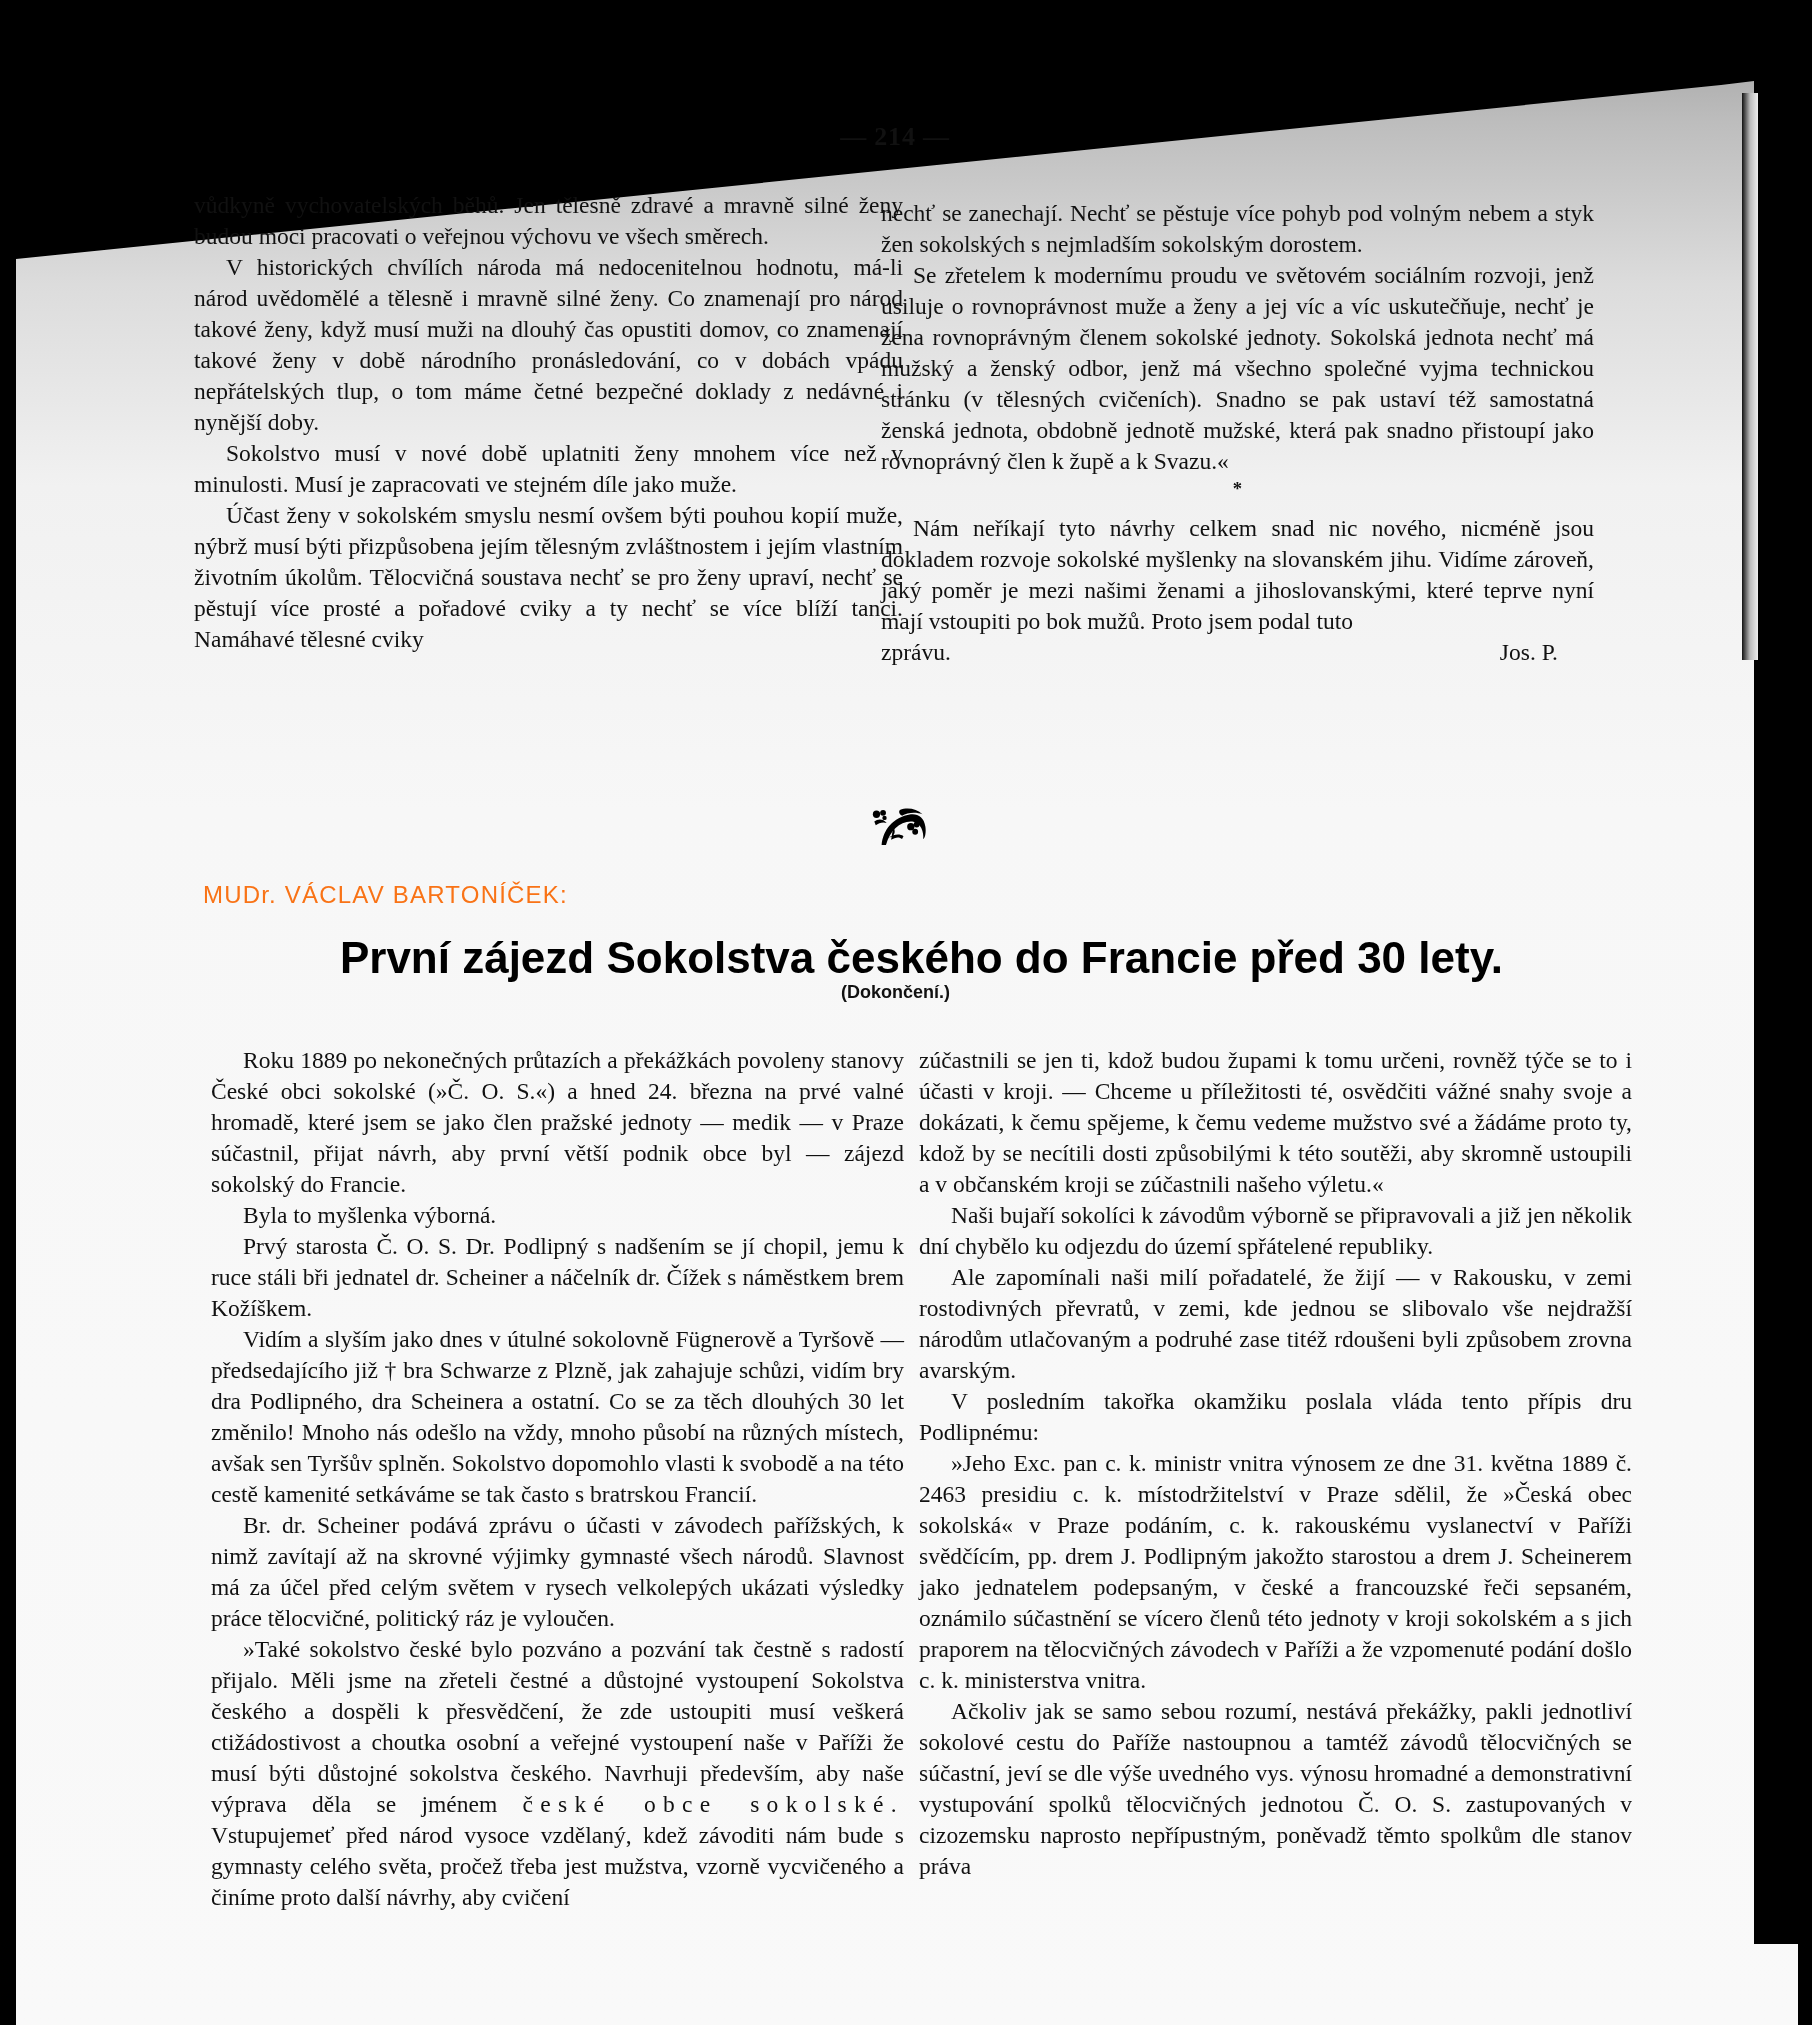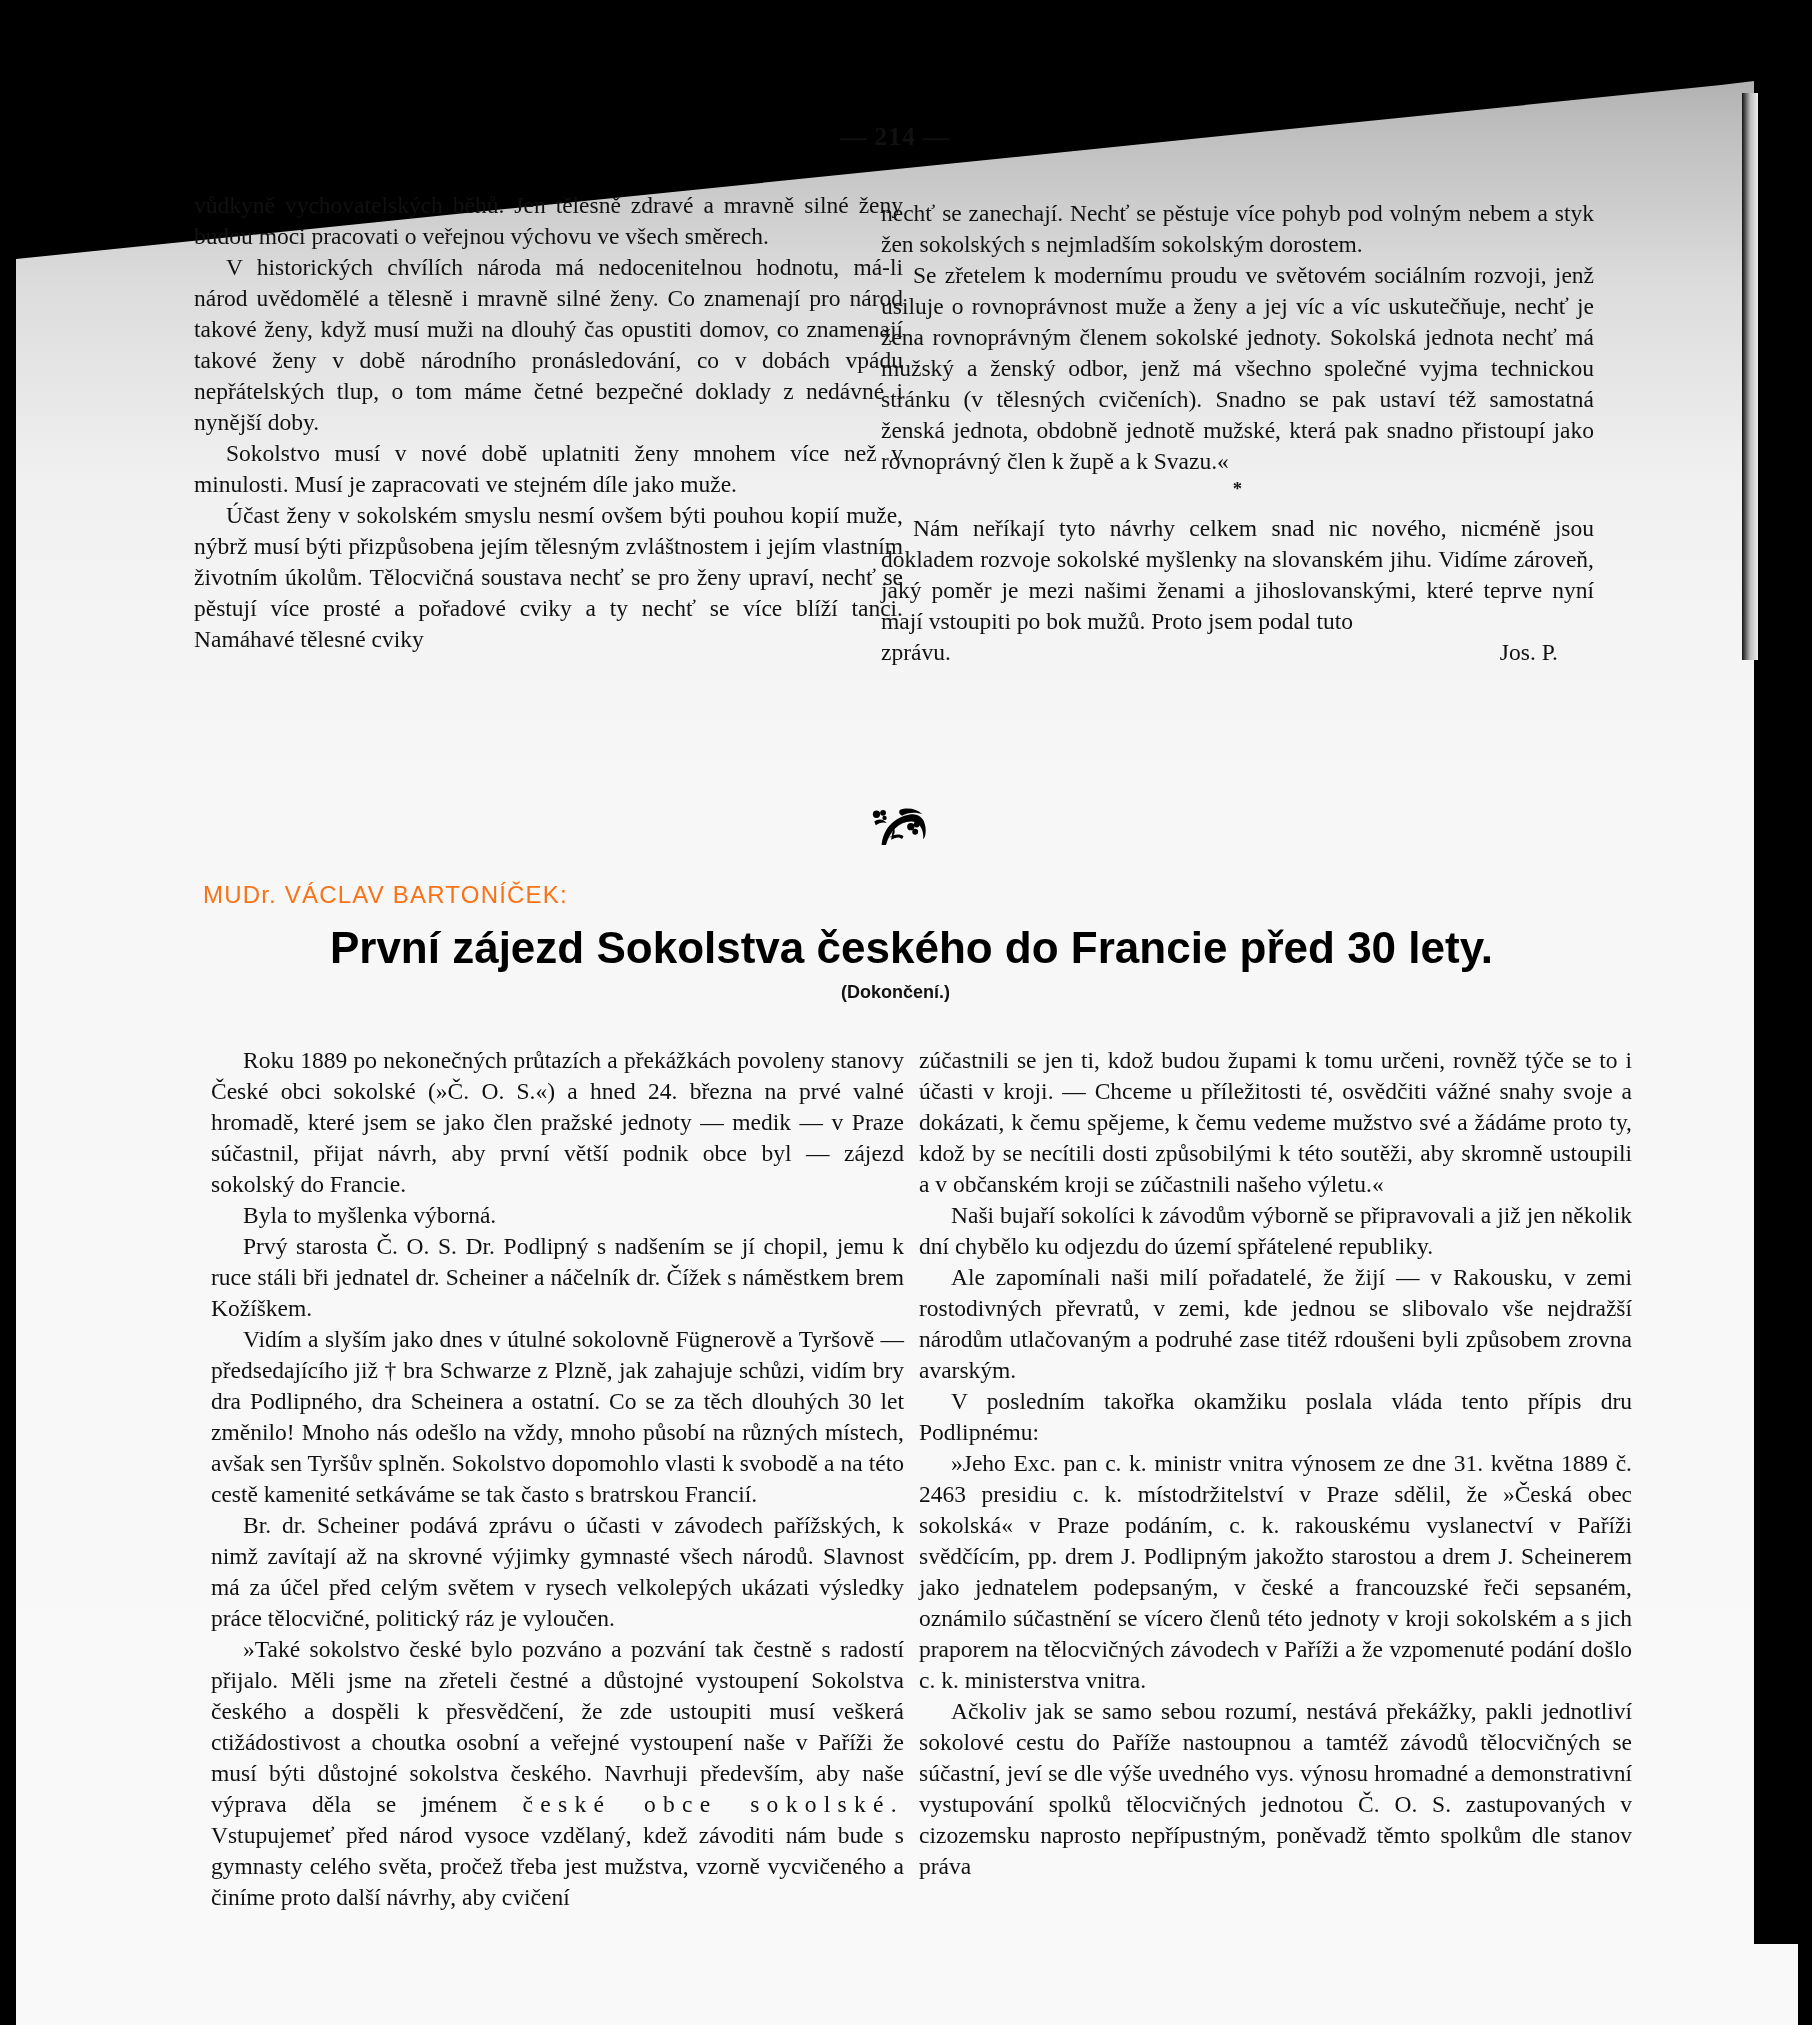--- a/index.html
+++ b/index.html
@@ -88,21 +88,21 @@
   <circle cx="22" cy="16" r="4" fill="#000"></circle>
   <circle cx="24" cy="23" r="3" fill="#000"></circle>
   <path d="M10 28 C15 24 22 24 27 30 C22 28 16 30 12 33 Z" fill="#000"></path>
   <path d="M36 35 C40 42 38 48 30 50 C36 46 44 44 50 48 L48 52 C44 48 38 50 33 53 Z" fill="#000"></path>
   <circle cx="60" cy="35" r="5" fill="#000"></circle>
   <circle cx="68" cy="32" r="4" fill="#000"></circle>
   <circle cx="66" cy="42" r="4" fill="#000"></circle>
 </svg>
 
 <div class="author">MUDr. VÁCLAV BARTONÍČEK:</div>
-<h1 class="title" style="margin:0">První zájezd Sokolstva českého do Francie před 30 lety.</h1>
+<h1 class="title" style="margin:10px">První zájezd Sokolstva českého do Francie před 30 lety.</h1>
 <div class="subtitle">(Dokončení.)</div>
 
 <div class="column col-bl">
   <p>Roku 1889 po nekonečných průtazích a překážkách povoleny stanovy České obci sokolské (»Č. O. S.«) a hned 24. března na prvé valné hromadě, které jsem se jako člen pražské jednoty — medik — v Praze súčastnil, přijat návrh, aby první větší podnik obce byl — zájezd sokolský do Francie.</p>
   <p>Byla to myšlenka výborná.</p>
   <p>Prvý starosta Č. O. S. Dr. Podlipný s nadšením se jí chopil, jemu k ruce stáli bři jednatel dr. Scheiner a náčelník dr. Čížek s náměstkem brem Kožíškem.</p>
   <p>Vidím a slyším jako dnes v útulné sokolovně Fügnerově a Tyršově — předsedajícího již † bra Schwarze z Plzně, jak zahajuje schůzi, vidím bry dra Podlipného, dra Scheinera a ostatní. Co se za těch dlouhých 30 let změnilo! Mnoho nás odešlo na vždy, mnoho působí na různých místech, avšak sen Tyršův splněn. Sokolstvo dopomohlo vlasti k svobodě a na této cestě kamenité setkáváme se tak často s bratrskou Francií.</p>
   <p>Br. dr. Scheiner podává zprávu o účasti v závodech pařížských, k nimž zavítají až na skrovné výjimky gymnasté všech národů. Slavnost má za účel před celým světem v rysech velkolepých ukázati výsledky práce tělocvičné, politický ráz je vyloučen.</p>
   <p><span>»Také sokolstvo české bylo pozváno a pozvání tak čestně s radostí přijalo. Měli jsme na zřeteli čestné a důstojné vystoupení Sokolstva českého a dospěli k přesvědčení, že zde ustoupiti musí veškerá ctižádostivost a choutka osobní a veřejné vystoupení naše v Paříži že musí býti důstojné sokolstva českého. Navrhuji především, aby naše výprava děla se jménem</span> <span class="spaced">české obce sokolské.</span> <span>Vstupujemeť před národ vysoce vzdělaný, kdež závoditi nám bude s gymnasty celého světa, pročež třeba jest mužstva, vzorně vycvičeného a činíme proto další návrhy, aby cvičení</span></p>
 </div>

